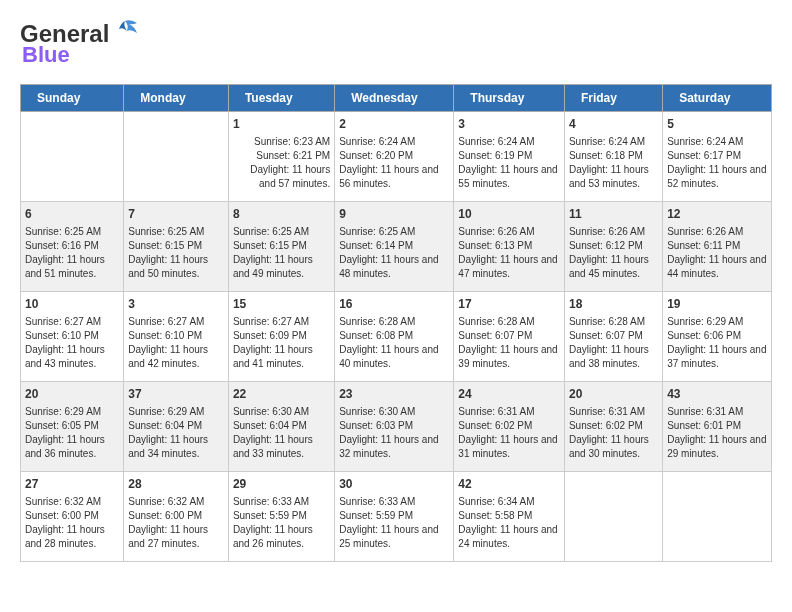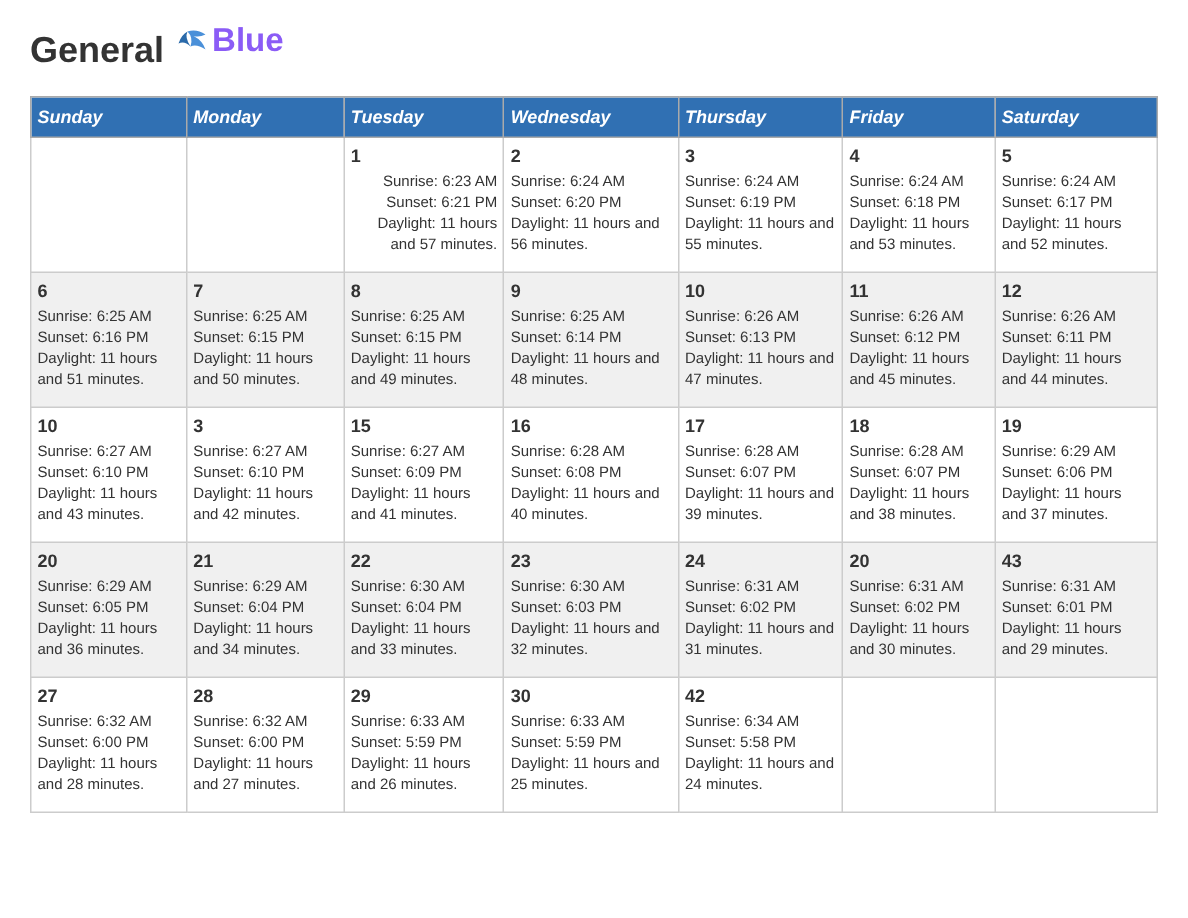--- a/index.html
+++ b/index.html
@@ -11,21 +11,21 @@
       padding: 20px;
     }
     .header-area {
       display: flex;
       justify-content: space-between;
       align-items: flex-start;
       margin-bottom: 16px;
     }
     .logo {
       display: flex;
-      flex-direction: row;
+      flex-direction: column;
       align-items: flex-start;
     }
     .title-area {
       text-align: right;
     }
     .month-title {
       font-size: 36px;
       color: #333;
       font-weight: normal;
     }
@@ -36,26 +36,25 @@
     table {
       width: 100%;
       border-collapse: collapse;
       font-size: 11px;
     }
     thead tr {
       background-color: #3070b3;
       color: white;
     }
     thead th {
-      padding: 6px 4px;
+      padding: 6px 16px;
       text-align: left;
       font-size: 12px;
       font-weight: bold;
       border: 1px solid #aaa;
-      font-style: italic;
     }
     tbody tr {
       background: #fff;
     }
     tbody tr.alt-row {
       background: #f0f0f0;
     }
     tbody td {
       vertical-align: top;
       padding: 4px 4px;
@@ -232,21 +231,21 @@
         </td>
       </tr>
       <tr class="alt-row">
         <td>
           <span class="day-num">20</span>
           <div class="day-info" style="white-space: pre-line;">Sunrise: 6:29 AM
 Sunset: 6:05 PM
 Daylight: 11 hours and 36 minutes.</div>
         </td>
         <td>
-          <span class="day-num">21</span>
+          <span class="day-num">37</span>
           <div class="day-info" style="white-space: pre-line;">Sunrise: 6:29 AM
 Sunset: 6:04 PM
 Daylight: 11 hours and 34 minutes.</div>
         </td>
         <td>
           <span class="day-num">22</span>
           <div class="day-info" style="white-space: pre-line;">Sunrise: 6:30 AM
 Sunset: 6:04 PM
 Daylight: 11 hours and 33 minutes.</div>
         </td>

